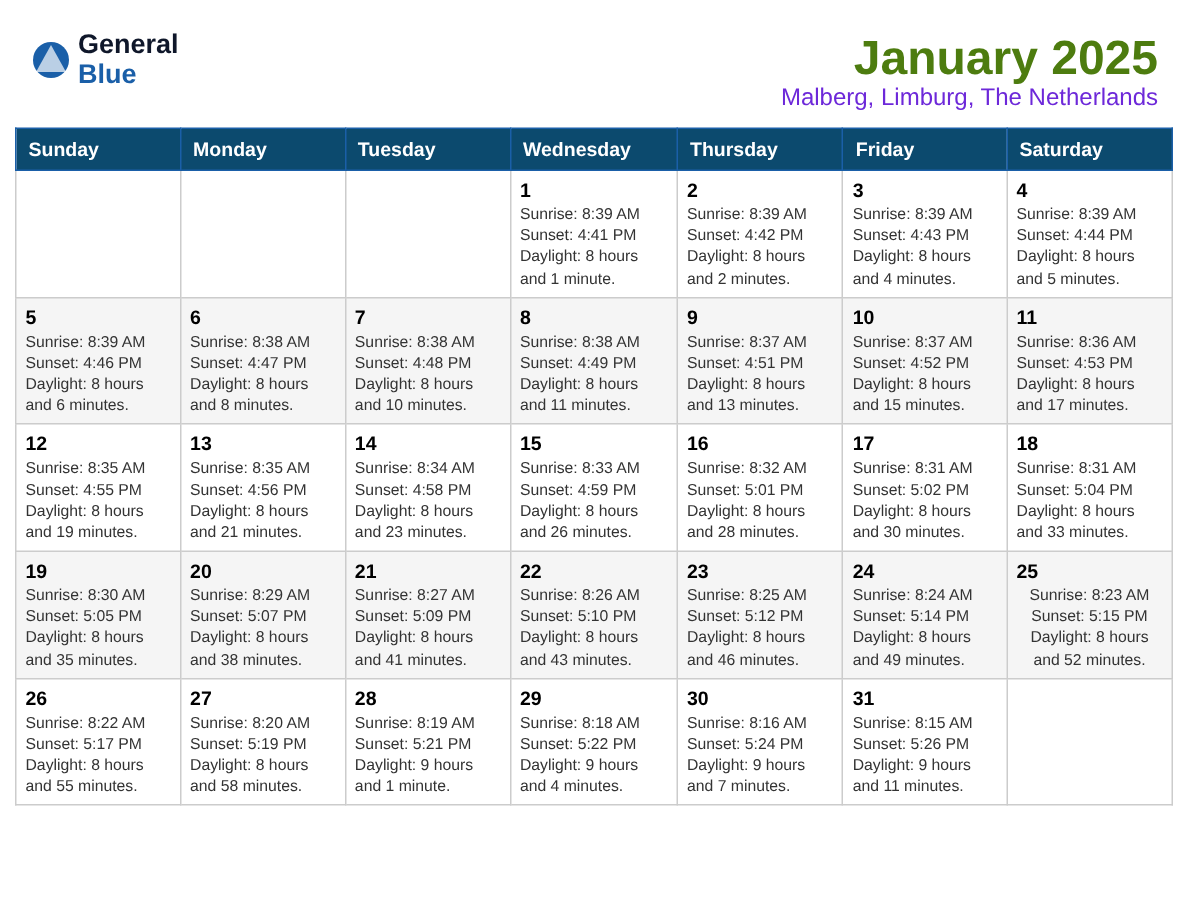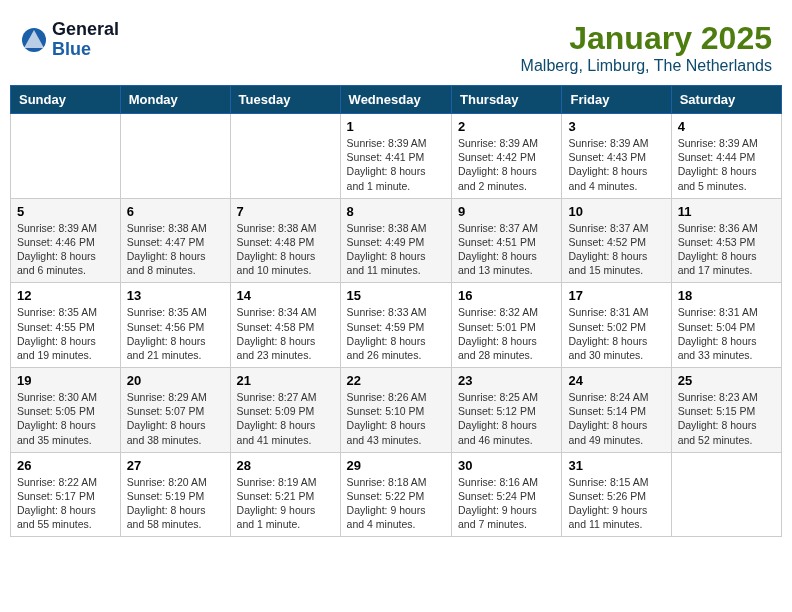--- a/index.html
+++ b/index.html
@@ -43,21 +43,21 @@
     .title-section {
       text-align: right;
     }
     .month-title {
       font-size: 32px;
       font-weight: bold;
       color: #4d7c0f;
     }
     .location {
       font-size: 16px;
-      color: #0c4a6e;
+      color: #6d28d9;
     }
     .calendar {
       width: 100%;
       border-collapse: collapse;
       margin-top: 5px;
     }
     .calendar th {
       background-color: #0c4a6e;
       color: white;
       text-align: left;
@@ -276,21 +276,21 @@
 Daylight: 8 hours and 46 minutes.</div>
         </td>
         <td>
           <div class="day-number">24</div>
           <div class="day-info" style="white-space: pre-line;">Sunrise: 8:24 AM
 Sunset: 5:14 PM
 Daylight: 8 hours and 49 minutes.</div>
         </td>
         <td>
           <div class="day-number">25</div>
-          <div class="day-info" style="white-space: pre-line;">Sunrise: 8:23 AM
+          <div class="day-info" style="white-space: pre-line; text-align: center;">Sunrise: 8:23 AM
 Sunset: 5:15 PM
 Daylight: 8 hours and 52 minutes.</div>
         </td>
       </tr>
       <tr>
         <td>
           <div class="day-number">26</div>
           <div class="day-info" style="white-space: pre-line;">Sunrise: 8:22 AM
 Sunset: 5:17 PM
 Daylight: 8 hours and 55 minutes.</div>

